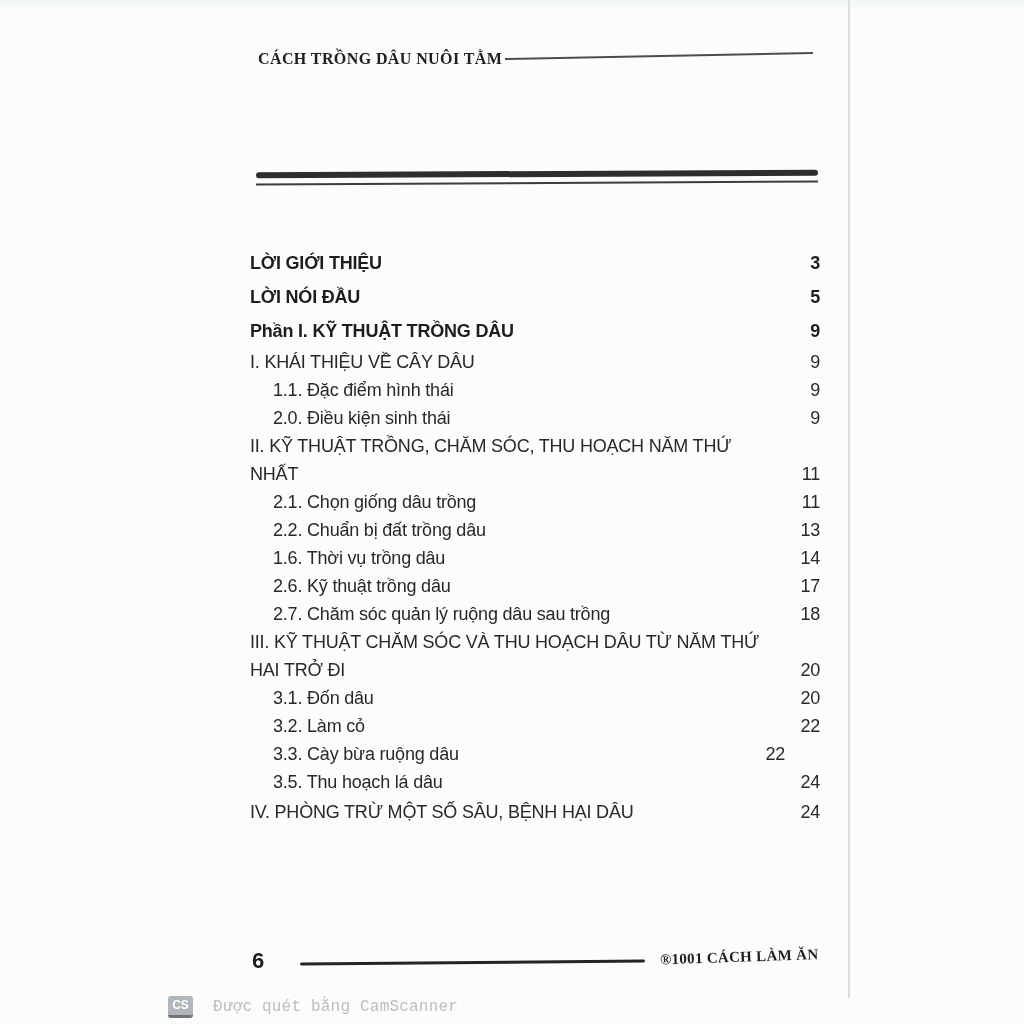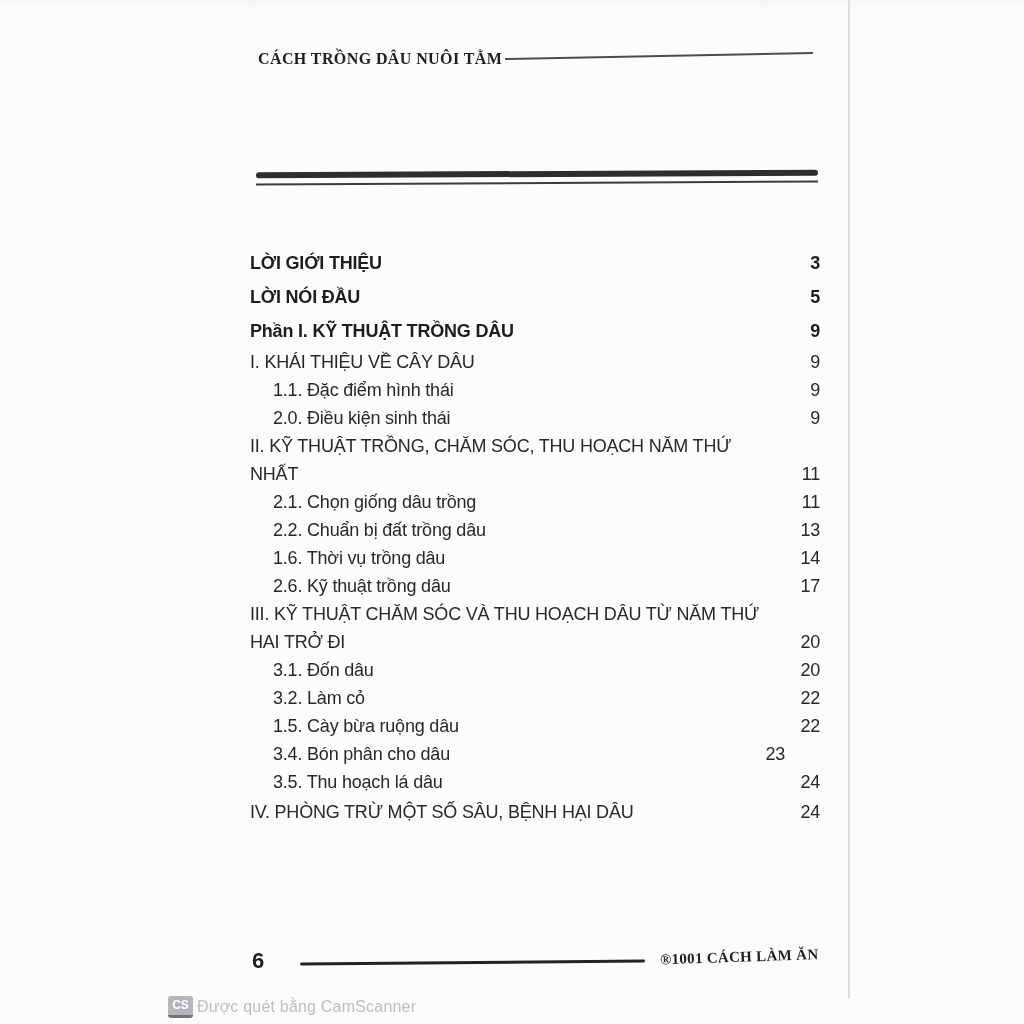--- a/index.html
+++ b/index.html
@@ -51,21 +51,21 @@
     font-family:"Liberation Serif",serif;font-weight:bold;font-size:15px;
     letter-spacing:0.3px;color:#1e1e1e;white-space:nowrap;
     transform:rotate(-2deg);transform-origin:right center;}
 
   
   .camscanner{position:absolute;left:168px;top:996px;display:flex;align-items:center;}
   .cs-icon{width:25px;height:19px;background:#b1b6b8;border-radius:3px;
     border-bottom:3px solid #737373;
     color:#ffffff;font-weight:bold;font-size:12px;line-height:19px;text-align:center;
     letter-spacing:0;}
-  .cs-text{margin-left:4px;font-size:16px;color:#b9bec0;letter-spacing:0.2px;}
+  .cs-text{margin-left:20px;font-size:16px;color:#b9bec0;letter-spacing:0.2px;font-family:Liberation Mono, monospace;}
 </style>
 </head>
 <body>
 
 <div class="scan-page">
 
   <div class="top-band"></div>
   <div class="page-edge"></div>
 
   <div class="running-header">CÁCH TRỒNG DÂU NUÔI TẰM</div>
@@ -126,45 +126,45 @@
     <span class="toc-page">14</span>
   </div>
 
 
 
   <div class="toc-row indent">
     <span class="toc-label">2.6. Kỹ thuật trồng dâu</span>
     <span class="toc-page">17</span>
   </div>
 
+  <div class="toc-row indent">
+    <span class="toc-label">2.7. Chăm sóc quản lý ruộng dâu sau trồng</span>
+    <span class="toc-page">18</span>
+  </div>
 
   <div class="toc-row">
     <span class="toc-label">III. KỸ THUẬT CHĂM SÓC VÀ THU HOẠCH DÂU TỪ NĂM THỨ HAI TRỞ ĐI</span>
     <span class="toc-page">20</span>
   </div>
 
   <div class="toc-row indent">
     <span class="toc-label">3.1. Đốn dâu</span>
     <span class="toc-page">20</span>
   </div>
 
   <div class="toc-row indent">
     <span class="toc-label">3.2. Làm cỏ</span>
     <span class="toc-page">22</span>
   </div>
 
   <div class="toc-row indent">
-    <span class="toc-label">1.5. Cày bừa ruộng dâu</span>
+    <span class="toc-label">3.3. Cày bừa ruộng dâu</span>
     <span class="toc-page">22</span>
   </div>
 
-  <div class="toc-row indent">
-    <span class="toc-label">3.4. Bón phân cho dâu</span>
-    <span class="toc-page">23</span>
-  </div>
 
   <div class="toc-row indent">
     <span class="toc-label">3.5. Thu hoạch lá dâu</span>
     <span class="toc-page">24</span>
   </div>
 
   <div class="toc-row">
     <span class="toc-label">IV. PHÒNG TRỪ MỘT SỐ SÂU, BỆNH HẠI DÂU</span>
     <span class="toc-page">24</span>
   </div>

